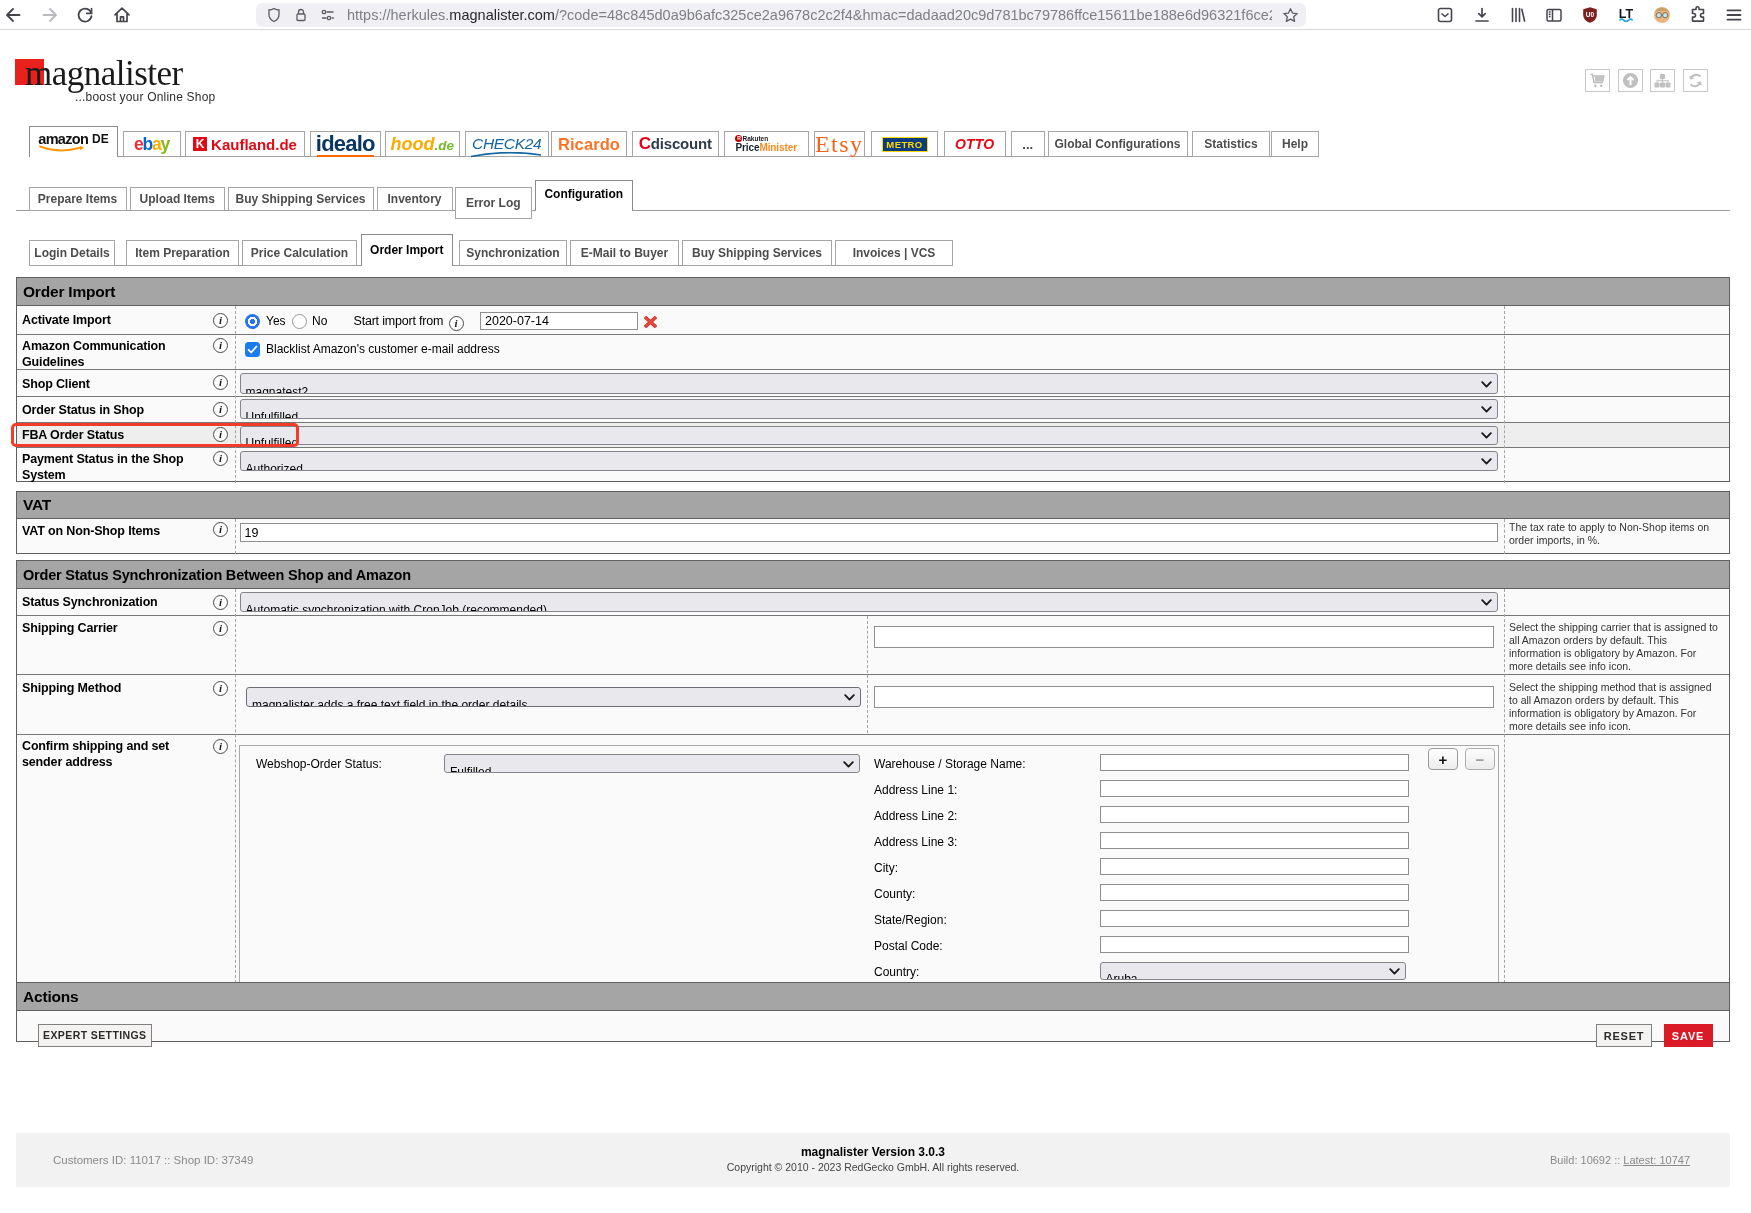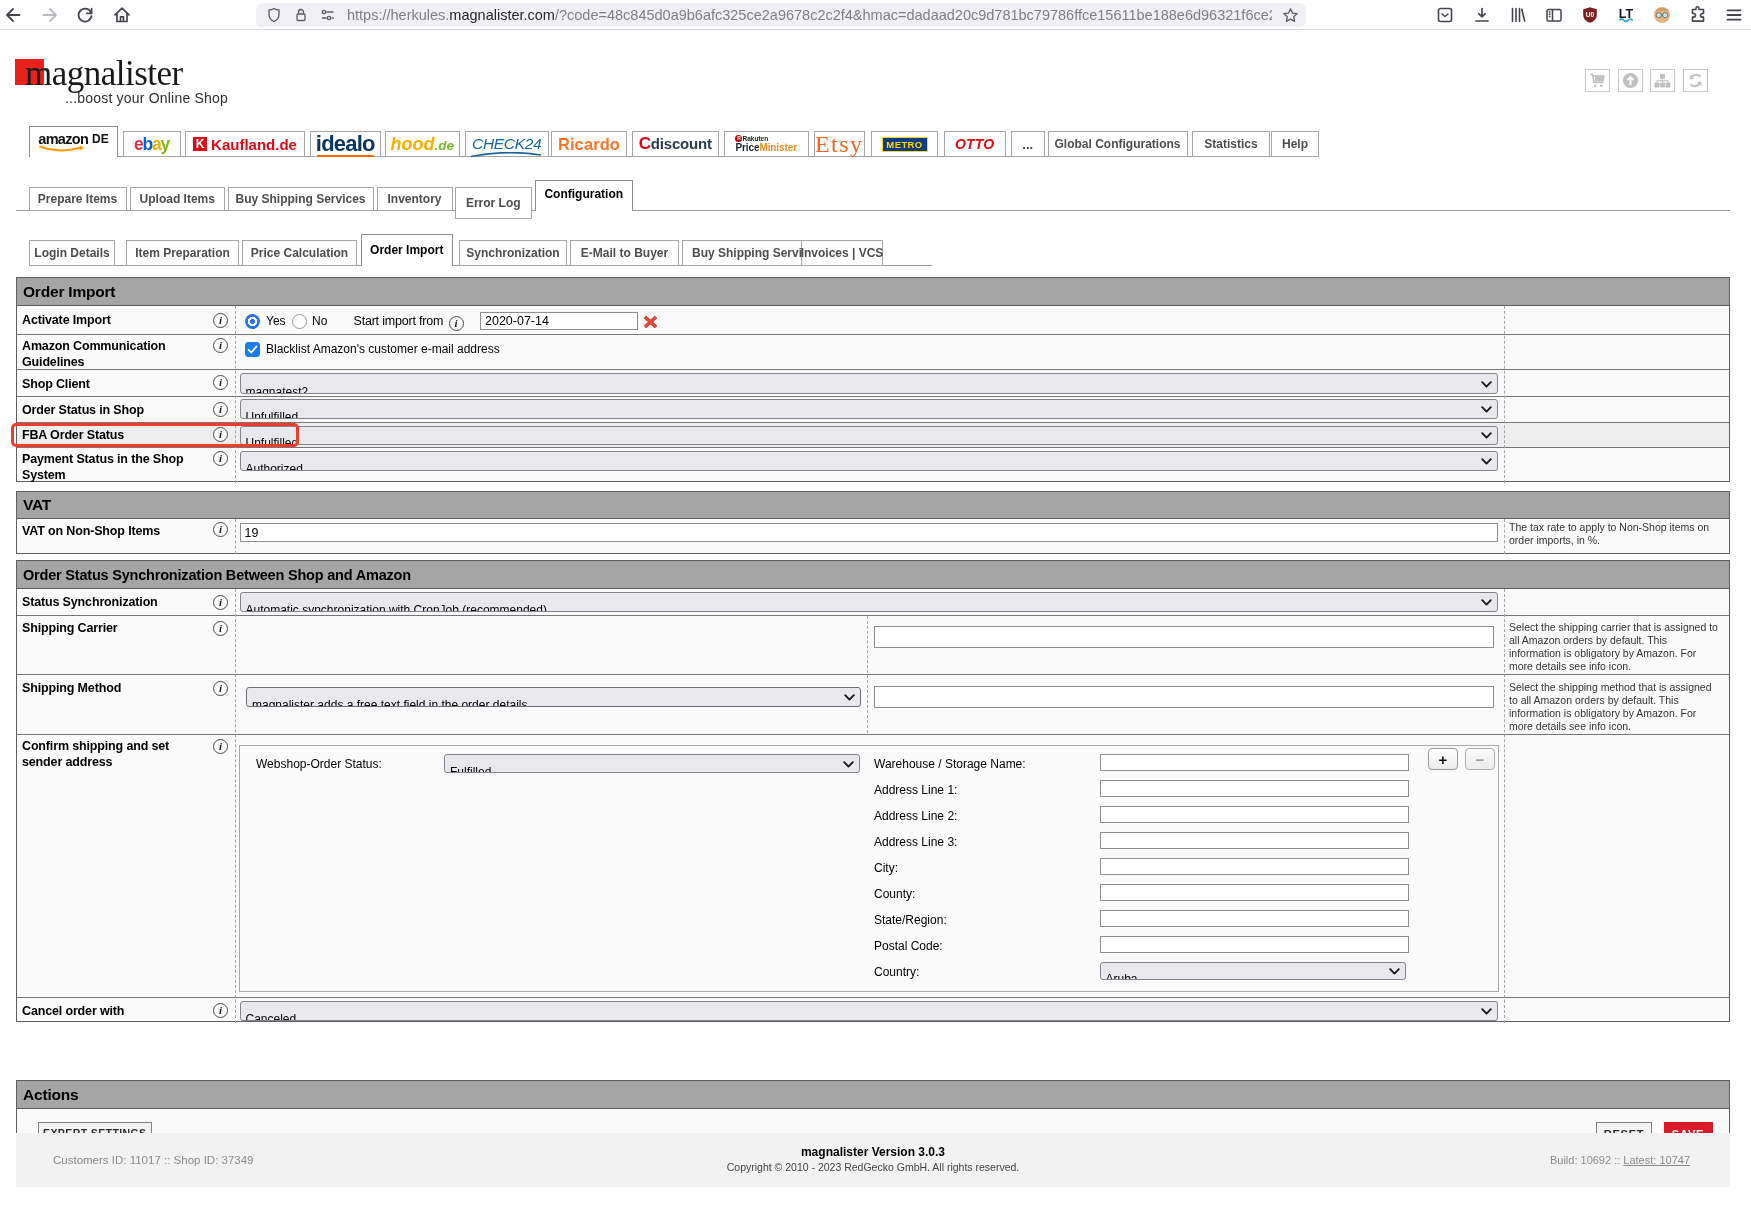--- a/index.html
+++ b/index.html
@@ -8,21 +8,21 @@
 .abs{position:absolute}
 
 #chrome{position:absolute;left:0;top:0;width:1751px;height:30px;background:#fff;border-bottom:1px solid #d8d8dd}
 #urlbar{position:absolute;left:256px;top:3px;width:1050px;height:24px;background:#f0f0f4;border-radius:6px}
 .uico{position:absolute;top:5px}
 .urltxt{position:absolute;left:91px;top:0;height:24px;display:flex;align-items:center;font-size:14.5px;color:#7e7e88;white-space:nowrap;overflow:hidden;width:925px}
 .urltxt b{color:#27272f;font-weight:normal}
 
 #logo-red{position:absolute;left:15px;top:59px;width:29px;height:26px;background:#e9211c}
 #logo-txt{position:absolute;left:25px;top:56px;font-family:"Liberation Serif",serif;font-size:35px;color:#1a1a1a;letter-spacing:-0.5px;line-height:36px}
-#logo-sub{position:absolute;left:65px;top:90px;font-size:14px;color:#2e2e2e;letter-spacing:0.2px}
+#logo-sub{position:absolute;left:75px;top:90px;font-size:12px;color:#2e2e2e;letter-spacing:0.2px}
 
 .hbtn{position:absolute;top:69px;width:25px;height:23px;border:1px solid #c9c9c9;background:#fff;display:flex;align-items:center;justify-content:center}
 
 .tabline{position:absolute;height:0;border-top:1px solid #9a9a9a}
 .tab{position:absolute;background:#fff;border:1px solid #a6a6a6;display:flex;align-items:center;justify-content:center;white-space:nowrap}
 .tab.sel{border-color:#8b8b8b;border-bottom:none;z-index:3}
 .tt{font-weight:bold;font-size:12px;color:#4d4d4d}
 .tab.sel .tt{color:#000}
 
 .tbl{position:absolute;left:16px;width:1714px;border:1px solid #5f5f5f;background:#fafafa}
@@ -252,21 +252,21 @@
   </div>
 <div class="tab" style="left:459px;top:240px;width:108px;height:26px">
     <span class="tt">Synchronization</span>
   </div>
 <div class="tab" style="left:570px;top:240px;width:109px;height:26px">
     <span class="tt">E-Mail to Buyer</span>
   </div>
 <div class="tab" style="left:682px;top:240px;width:150px;height:26px">
     <span class="tt">Buy Shipping Services</span>
   </div>
-<div class="tab" style="left:801px;top:240px;width:82px;height:26px">
+<div class="tab" style="left:835px;top:240px;width:118px;height:26px">
     <span class="tt">Invoices | VCS</span>
   </div>
 
 <div class="tbl" style="top:277px;height:205px">
  <div class="thead" style="height:28px">Order Import</div>
  <div class="trow" style="top:56px;height:35px"></div>
  <div class="trow" style="top:91px;height:27px"></div>
  <div class="trow" style="top:118px;height:26px"></div>
  <div class="trow" style="top:144px;height:25px;background:#eeeeef"></div>
  <div class="trow" style="top:169px;height:36px"></div>
@@ -388,21 +388,21 @@
         <path d="M1.2 1.2L5.5 5.6 9.8 1.2" stroke="#1c1c1c" stroke-width="1.9" stroke-linecap="round" stroke-linejoin="round"></path>
       </svg></div>
  <div class="abs" style="left:1411px;top:187px;width:30px;height:22px;border:1px solid #9a9a9a;border-radius:4px;background:linear-gradient(#fff,#ececec);display:flex;align-items:center;justify-content:center;font-weight:bold;font-size:15px;color:#111">+</div>
  <div class="abs" style="left:1448px;top:187px;width:30px;height:22px;border:1px solid #adadad;border-radius:4px;background:linear-gradient(#fcfcfc,#ececec);display:flex;align-items:center;justify-content:center;font-weight:bold;font-size:15px;color:#999">−</div>
 
  <div class="cse" style="left:222.5px;top:439.5px;width:1258px;height:20px">Canceled<svg width="11" height="7" viewBox="0 0 11 7" fill="none">
         <path d="M1.2 1.2L5.5 5.6 9.8 1.2" stroke="#1c1c1c" stroke-width="1.9" stroke-linecap="round" stroke-linejoin="round"></path>
       </svg></div>
 </div>
 
-<div class="tbl" style="top:1080px;height:68px">
+<div class="tbl" style="top:982px;height:60px">
  <div class="thead" style="height:28px">Actions</div>
  <div class="btn" style="left:20.5px;top:41px;width:114.5px;height:22.5px;font-size:10.5px;letter-spacing:0.4px">EXPERT SETTINGS</div>
  <div class="btn" style="left:1579px;top:41px;width:56px;height:23px;font-size:11px;letter-spacing:0.8px">RESET</div>
  <div class="btn" style="left:1646.5px;top:41px;width:49px;height:23px;font-size:11px;letter-spacing:0.8px;background:#da1a27;border-color:#da1a27;color:#fff">SAVE</div>
 </div>
 
 <div id="footer">
  <div class="abs" style="left:37px;top:21px;font-size:11.5px;color:#8a8a8a">Customers ID: 11017 :: Shop ID: 37349</div>
  <div class="abs" style="left:0;top:12px;width:1714px;text-align:center;font-size:12px;font-weight:bold;color:#000">magnalister Version 3.0.3</div>
  <div class="abs" style="left:0;top:28px;width:1714px;text-align:center;font-size:10.5px;color:#444">Copyright © 2010 - 2023 RedGecko GmbH. All rights reserved.</div>

